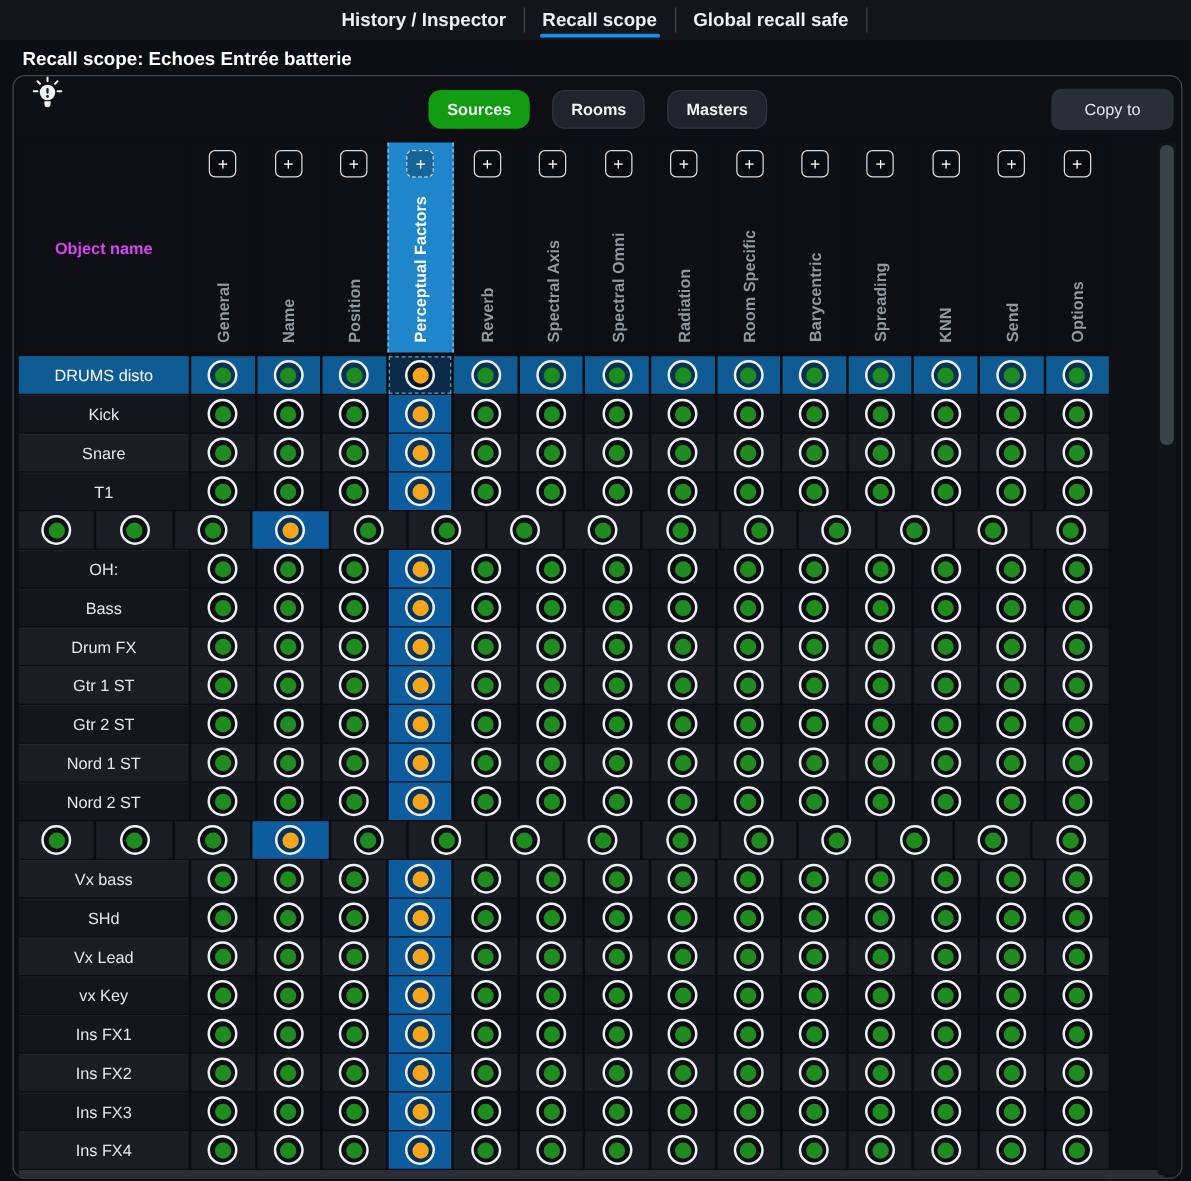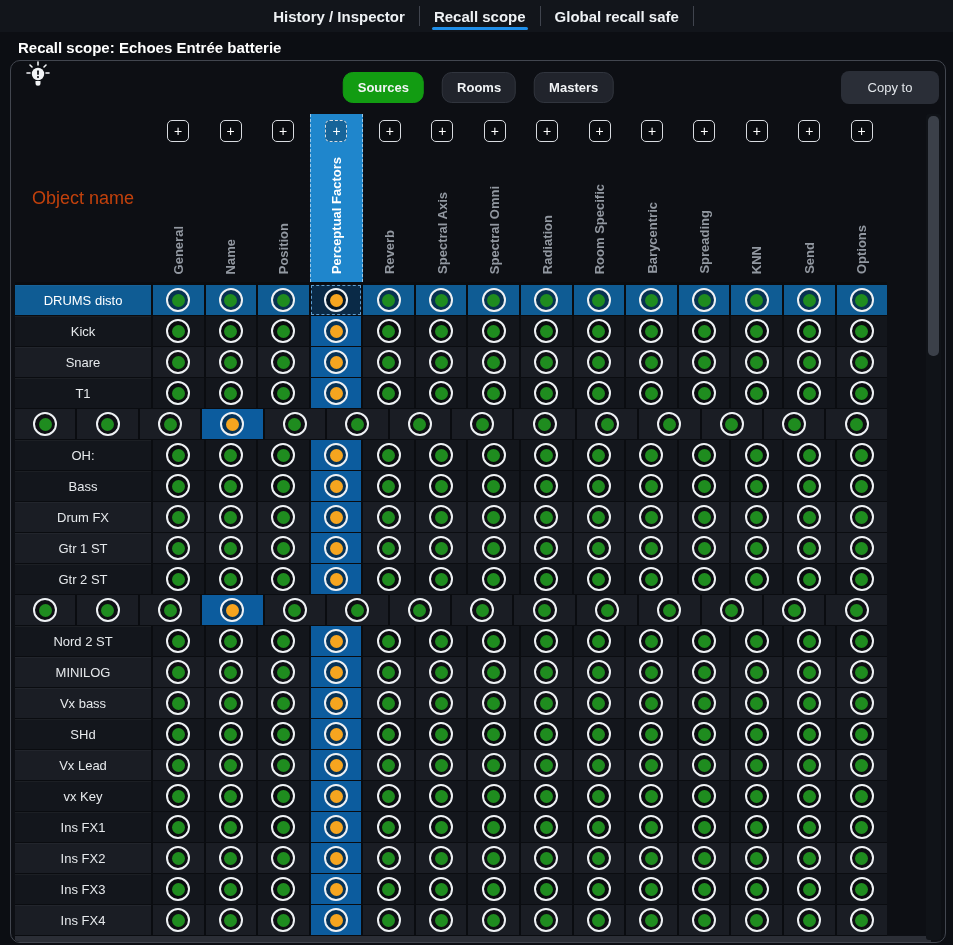--- a/index.html
+++ b/index.html
@@ -61,21 +61,21 @@
   }
 
   
   .table {
     margin-left:4px; width:872px; background:#0a0c10;
   }
   .thead, .trow { display:flex; gap:2px; }
   .thead { height:170px; background:#0d0f14; border-bottom:2px solid #0a0c10; }
   .hlabel {
     width:136px; flex:none; display:flex; align-items:center; justify-content:center;
-    color:#c2410c; font-size:18px;
+    color:#d946ef; font-size:13px;font-weight:bold;
   }
   .hcol {
     flex:1 1 0; display:flex; flex-direction:column; align-items:center;
     justify-content:space-between; padding:6px 0 8px 0; background:#0d0f14;
   }
   .hcol.colsel {
     background:#1f86cc;
     border-left:1px dashed rgba(255,255,255,.55);
     border-right:1px dashed rgba(255,255,255,.55);
   }
@@ -952,20 +952,21 @@
             <span class="fill" style="background: rgb(31, 140, 31);"></span>
           </span>
         </div>
         <div class="cell">
           <span class="dot">
             <span class="fill" style="background: rgb(31, 140, 31);"></span>
           </span>
         </div>
       </div>
       <div class="trow even">
+        <div class="rlabel">Nord 1 ST</div>
         <div class="cell">
           <span class="dot">
             <span class="fill" style="background: rgb(31, 140, 31);"></span>
           </span>
         </div>
         <div class="cell">
           <span class="dot">
             <span class="fill" style="background: rgb(31, 140, 31);"></span>
           </span>
         </div>
@@ -1097,21 +1098,20 @@
             <span class="fill" style="background: rgb(31, 140, 31);"></span>
           </span>
         </div>
         <div class="cell">
           <span class="dot">
             <span class="fill" style="background: rgb(31, 140, 31);"></span>
           </span>
         </div>
       </div>
       <div class="trow even">
-        <div class="rlabel">MINILOG</div>
         <div class="cell">
           <span class="dot">
             <span class="fill" style="background: rgb(31, 140, 31);"></span>
           </span>
         </div>
         <div class="cell">
           <span class="dot">
             <span class="fill" style="background: rgb(31, 140, 31);"></span>
           </span>
         </div>

